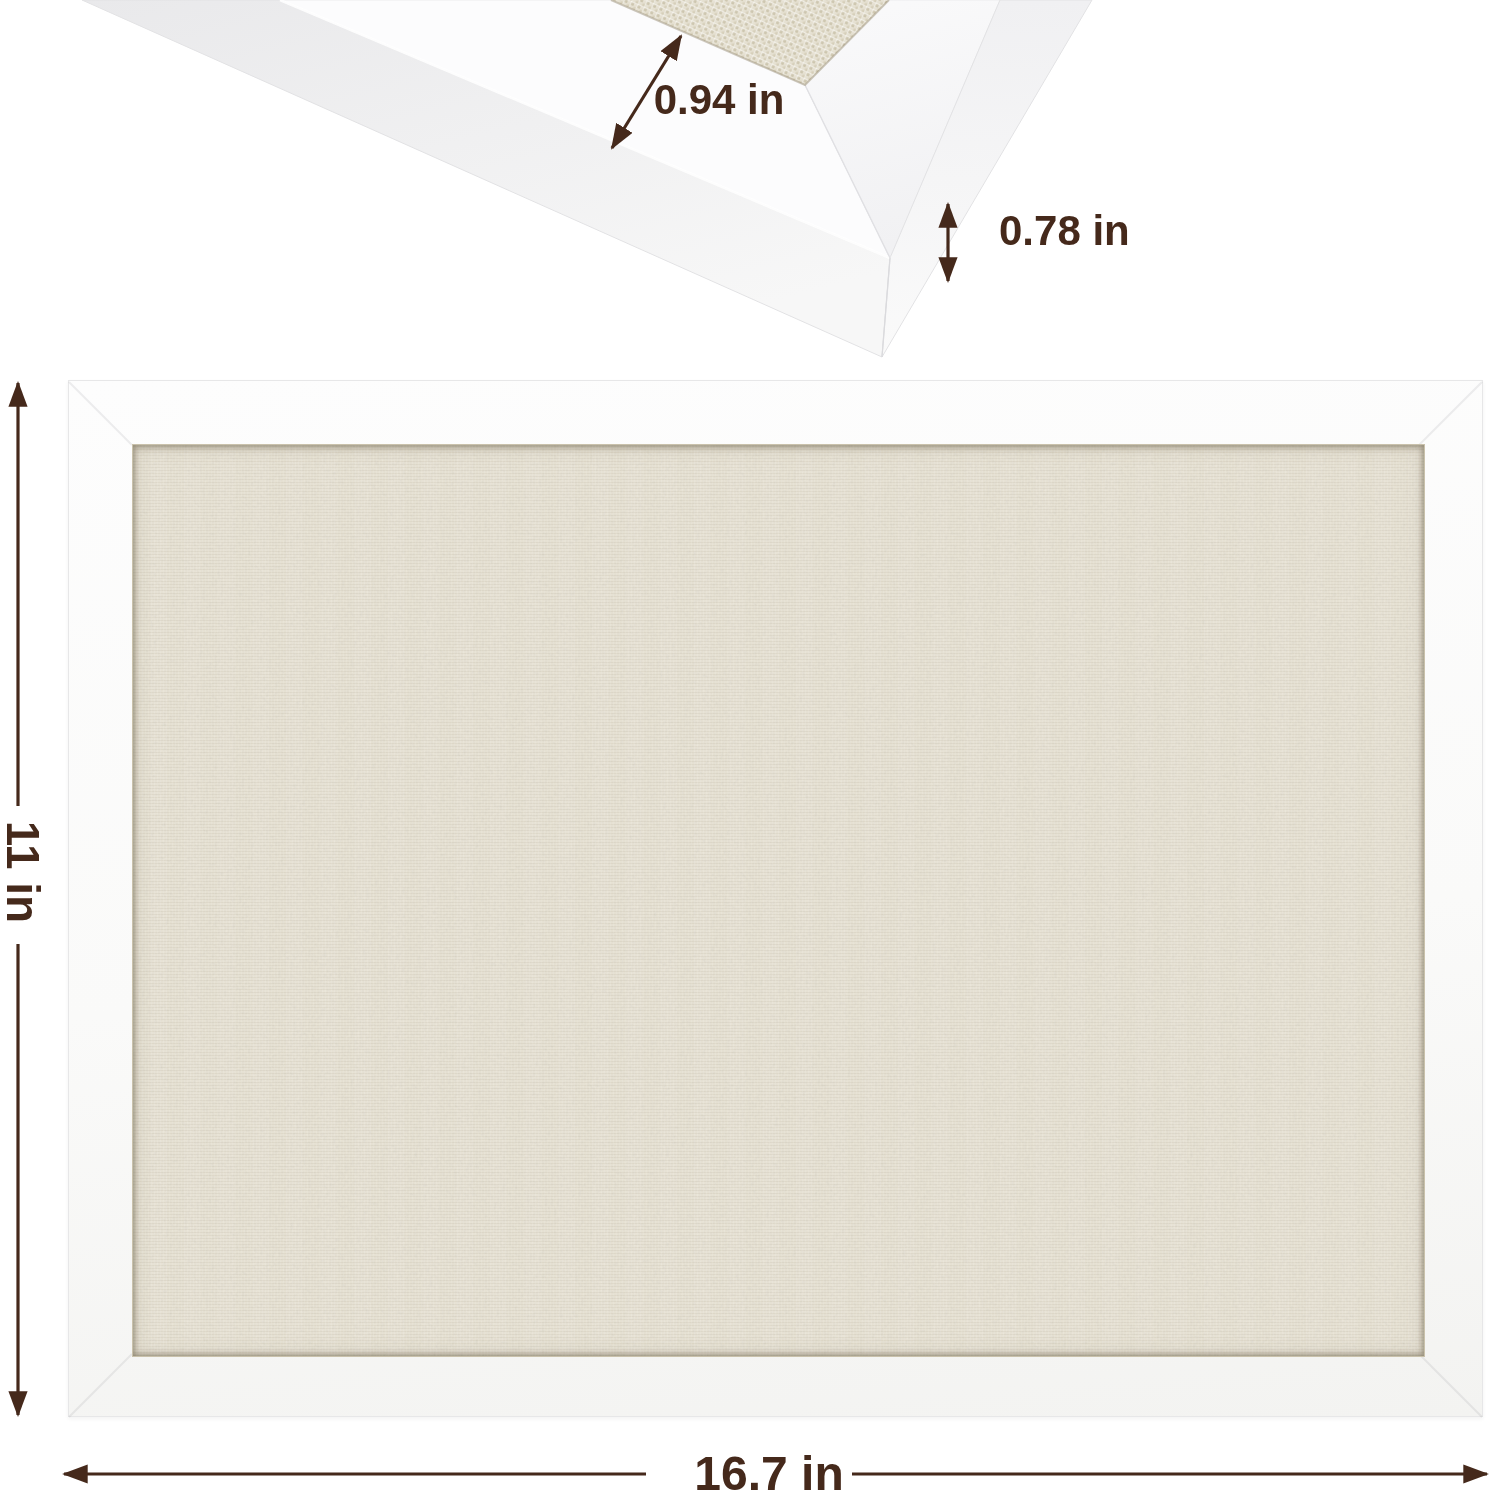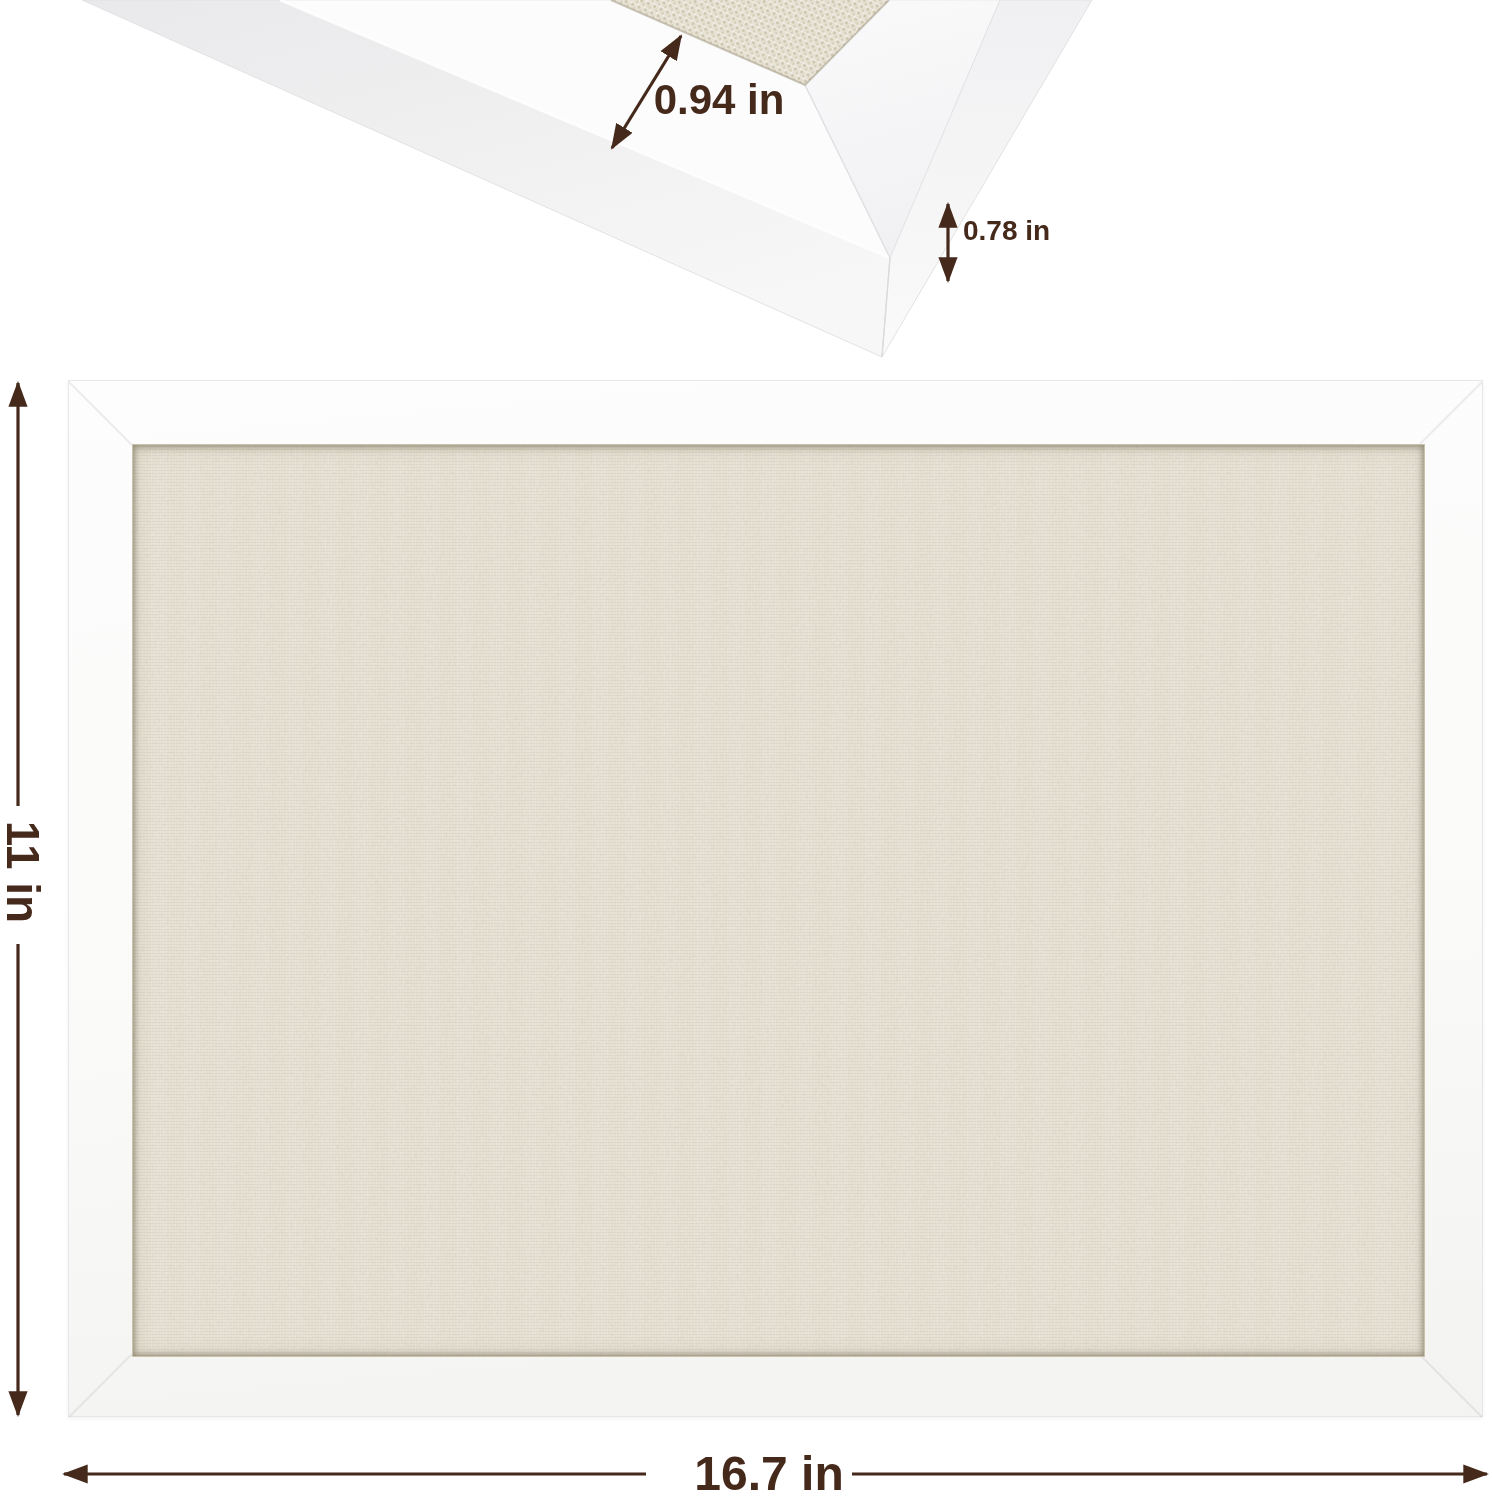--- a/index.html
+++ b/index.html
@@ -42,21 +42,21 @@
   .miter.tr{left:1413px;top:0;transform:rotate(135deg);}
   .miter.bl{left:0;top:1035px;transform:rotate(-45deg);}
   .miter.br{left:1413px;top:1035px;transform:rotate(-135deg);}
 
   
   .dim-label{
     position:absolute;color:#45291b;font-weight:700;white-space:nowrap;
     -webkit-font-smoothing:antialiased;
   }
   .lbl-face-width{left:719px;top:100px;font-size:42px;transform:translate(-50%,-50%);}
-  .lbl-edge-depth{left:963px;top:231px;font-size:28px;transform:translateY(-50%);}
+  .lbl-edge-depth{left:999px;top:231px;font-size:42px;transform:translateY(-50%);}
   .lbl-board-height{left:23px;top:872px;font-size:46px;transform:translate(-50%,-50%) rotate(90deg);}
   .lbl-board-width{left:769px;top:1473px;font-size:48px;transform:translate(-50%,-50%);}
 </style>
 </head>
 <body>
 
 <div class="stage">
 
   <svg class="corner-svg" width="1492" height="380" viewBox="0 0 1492 380">
     <defs>

